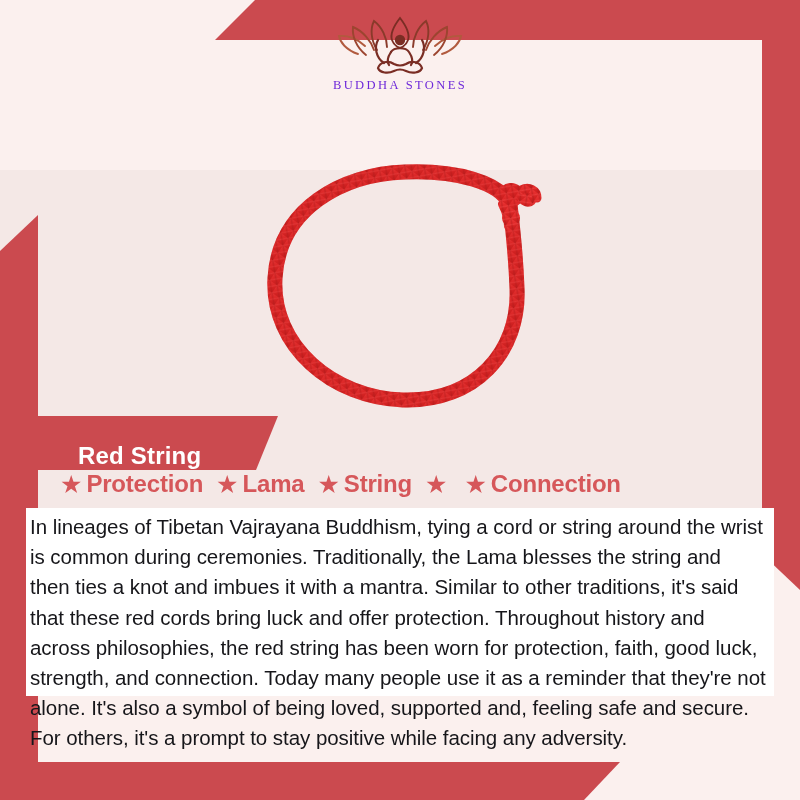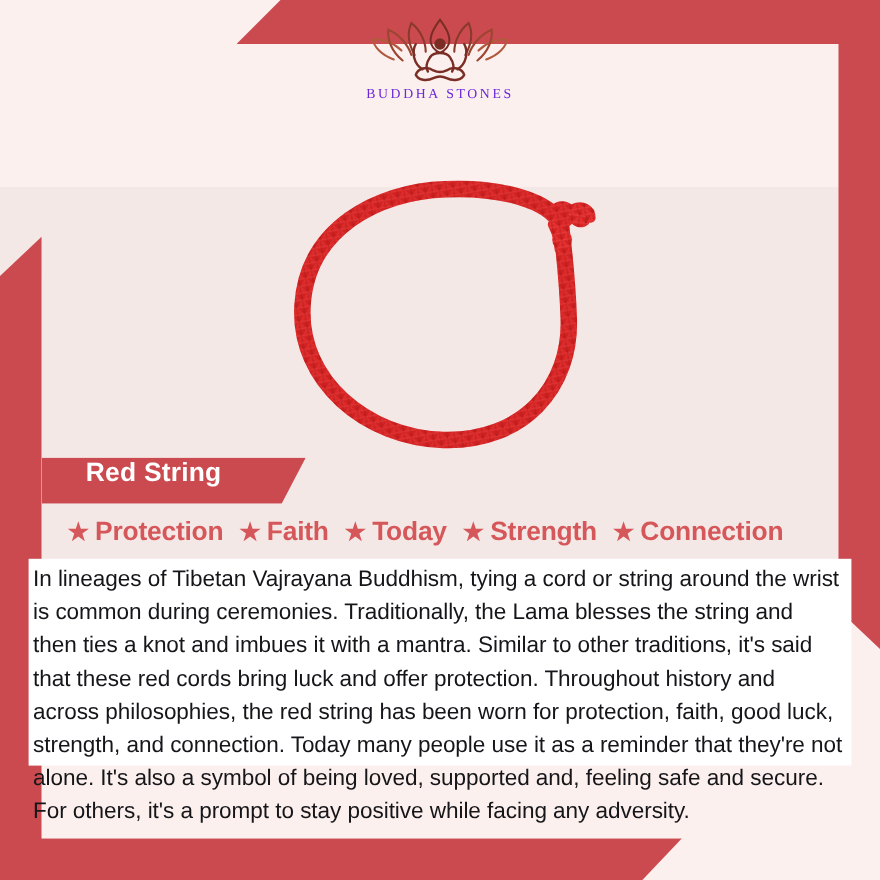--- a/index.html
+++ b/index.html
@@ -80,24 +80,24 @@
 
   
   .product{
     position:absolute; left:255px; top:160px; width:310px; height:265px;
     z-index:4;
   }
   .product svg{ width:100%; height:100%; display:block; }
 
   
   .label-banner{
-    position:absolute; left:38px; top:416px; width:240px; height:42px;
+    position:absolute; left:38px; top:416px; width:240px; height:54px;
     background:#cb4a4f;
     clip-path:polygon(0 0, 100% 0, calc(100% - 22px) 100%, 0 100%);
-    display:flex; align-items:flex-start;
+    display:flex; align-items:flex-end;
     z-index:6;
   }
   .label-text{
     color:#ffffff; font-size:24px; font-weight:700;
     padding-left:40px; letter-spacing:0.2px; white-space:nowrap;
   }
 
   
   .benefits{
     position:absolute; left:60px; top:466px; width:700px; height:36px;
@@ -213,29 +213,28 @@
     <span class="label-text">Red String</span>
   </div>
 
   <div class="benefits">
     <span class="benefit">
       <span class="star">★</span>
       <span class="blabel">Protection</span>
     </span>
     <span class="benefit">
       <span class="star">★</span>
-      <span class="blabel">Faith</span>
-    </span>
-    <span class="benefit">
-      <span class="star">★</span>
-      <span class="blabel">Today</span>
-    </span>
-    <span class="benefit">
-      <span class="star">★</span>
-      <span class="blabel">Strength</span>
+      <span class="blabel">Lama</span>
+    </span>
+    <span class="benefit">
+      <span class="star">★</span>
+      <span class="blabel">String</span>
+    </span>
+    <span class="benefit">
+      <span class="star">★</span>
     </span>
     <span class="benefit">
       <span class="star">★</span>
       <span class="blabel">Connection</span>
     </span>
   </div>
 
   <div class="copy-block">
     <p class="copy-text">In lineages of Tibetan Vajrayana Buddhism, tying a cord or string around the wrist is common during ceremonies. Traditionally, the Lama blesses the string and then ties a knot and imbues it with a mantra. Similar to other traditions, it's said that these red cords bring luck and offer protection. Throughout history and across philosophies, the red string has been worn for protection, faith, good luck, strength, and connection. Today many people use it as a reminder that they're not alone. It's also a symbol of being loved, supported and, feeling safe and secure. For others, it's a prompt to stay positive while facing any adversity.</p>
   </div>

